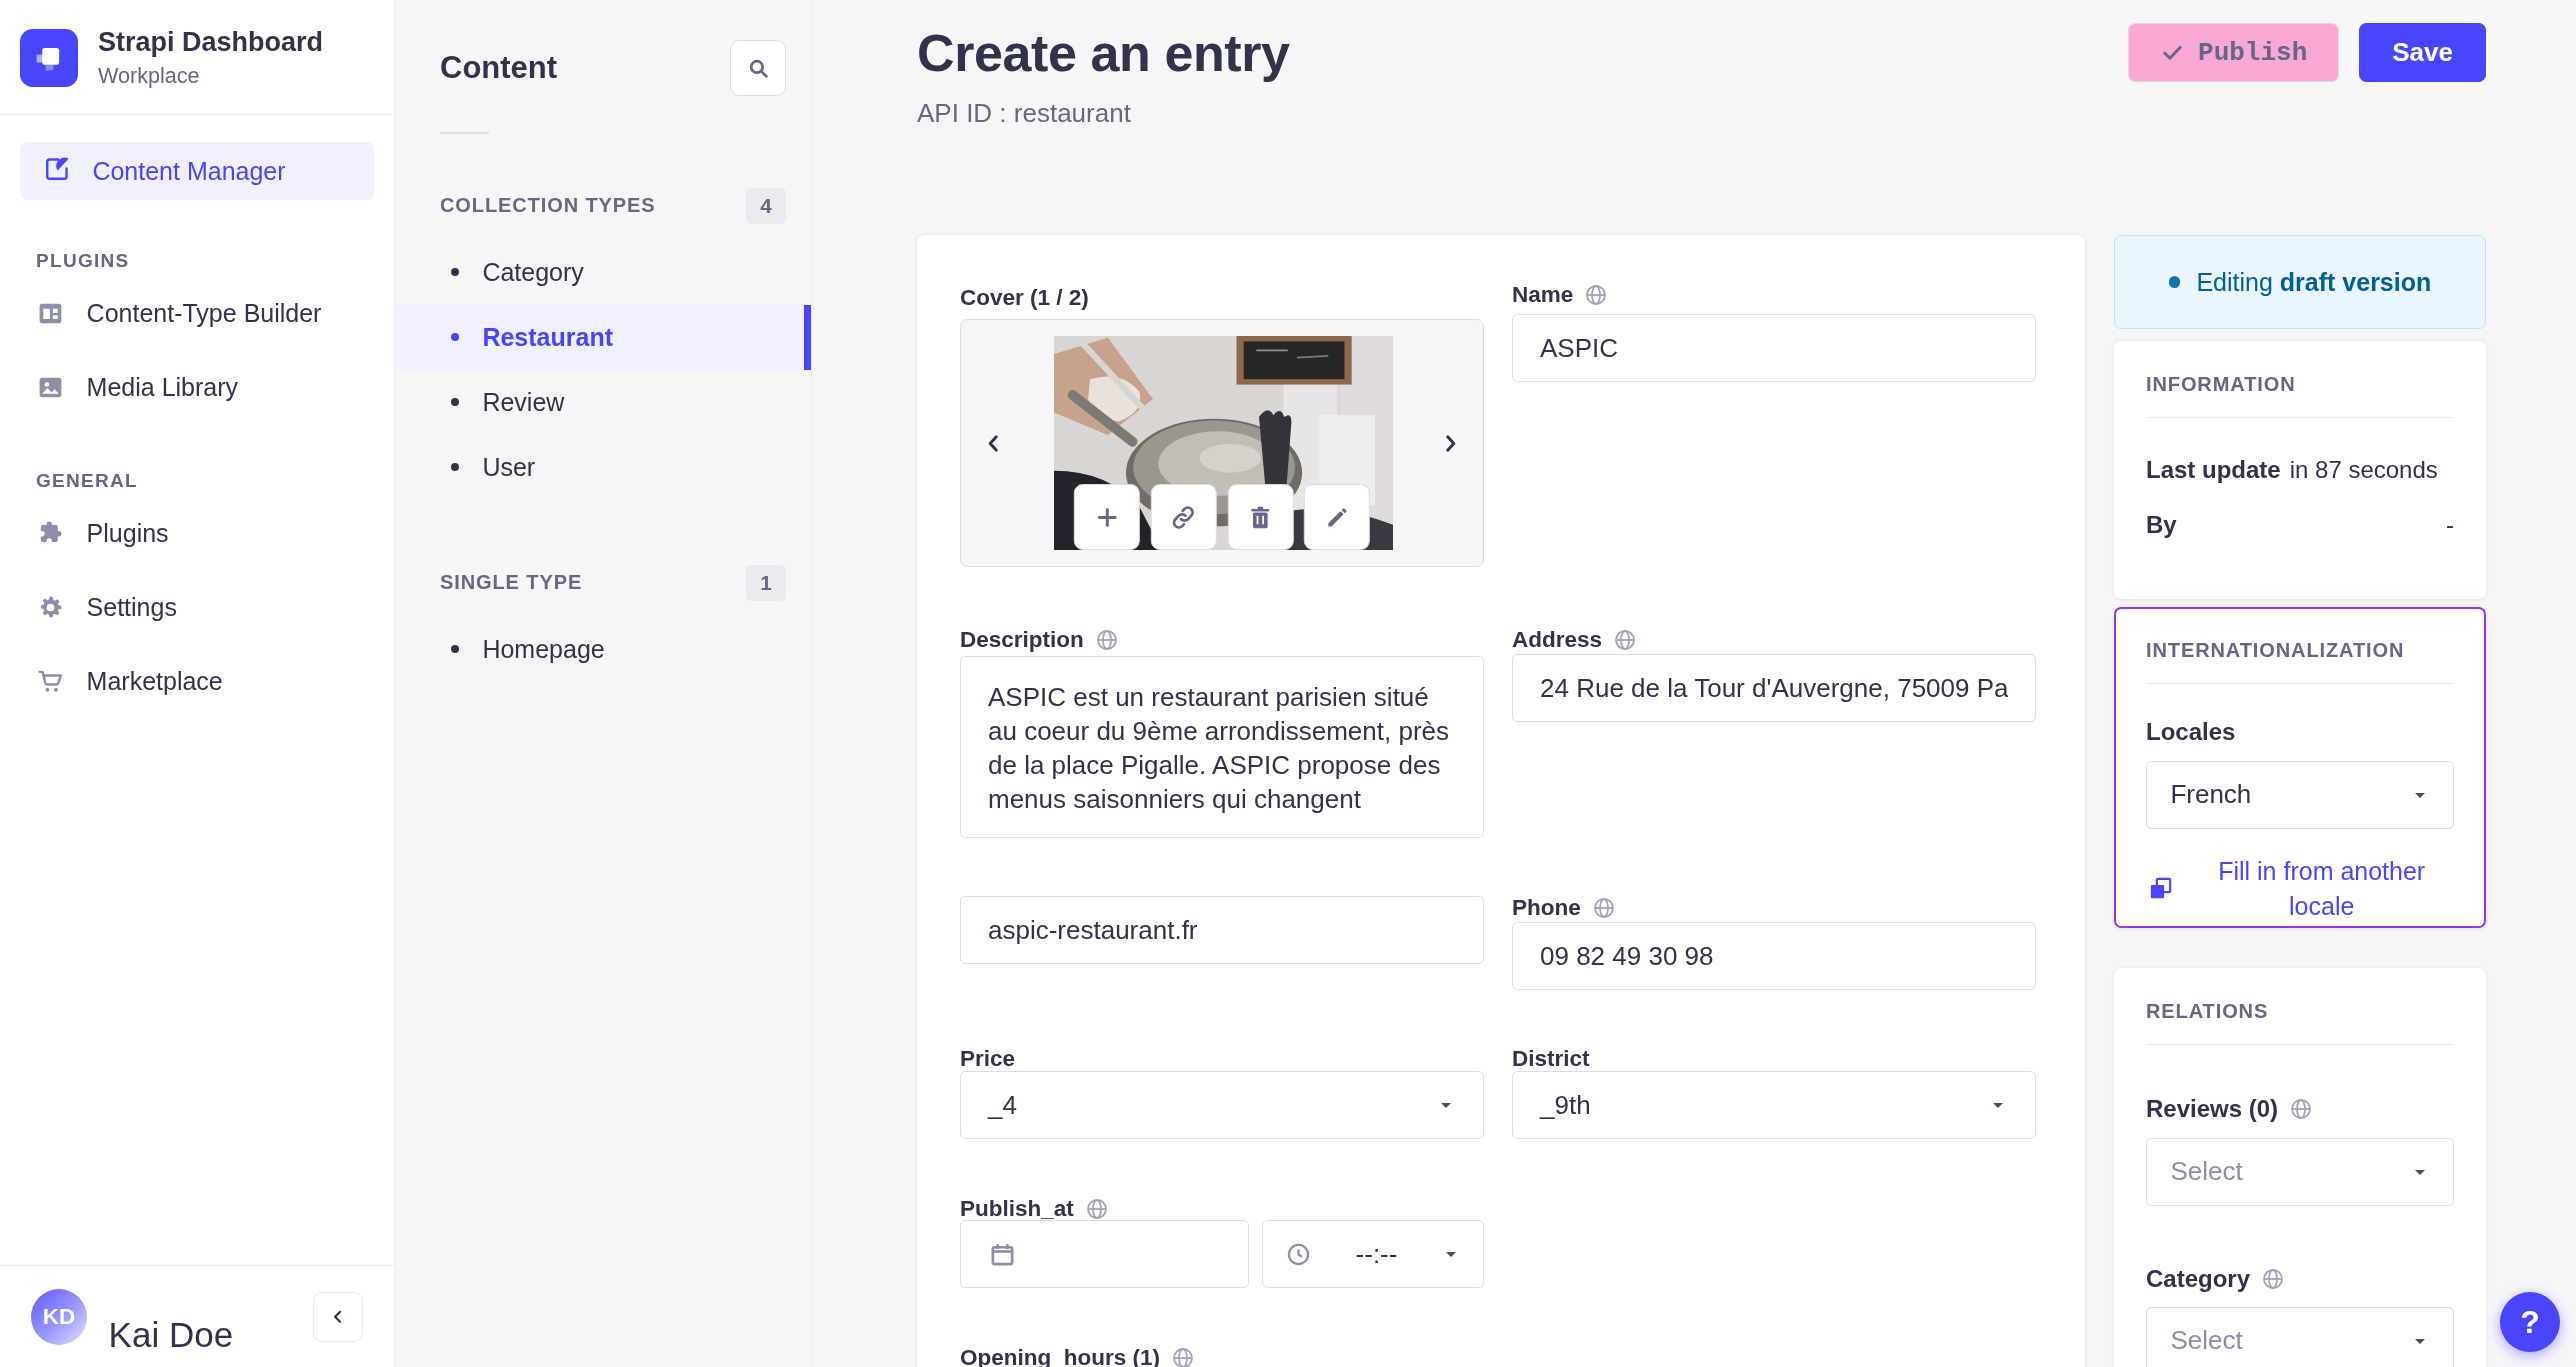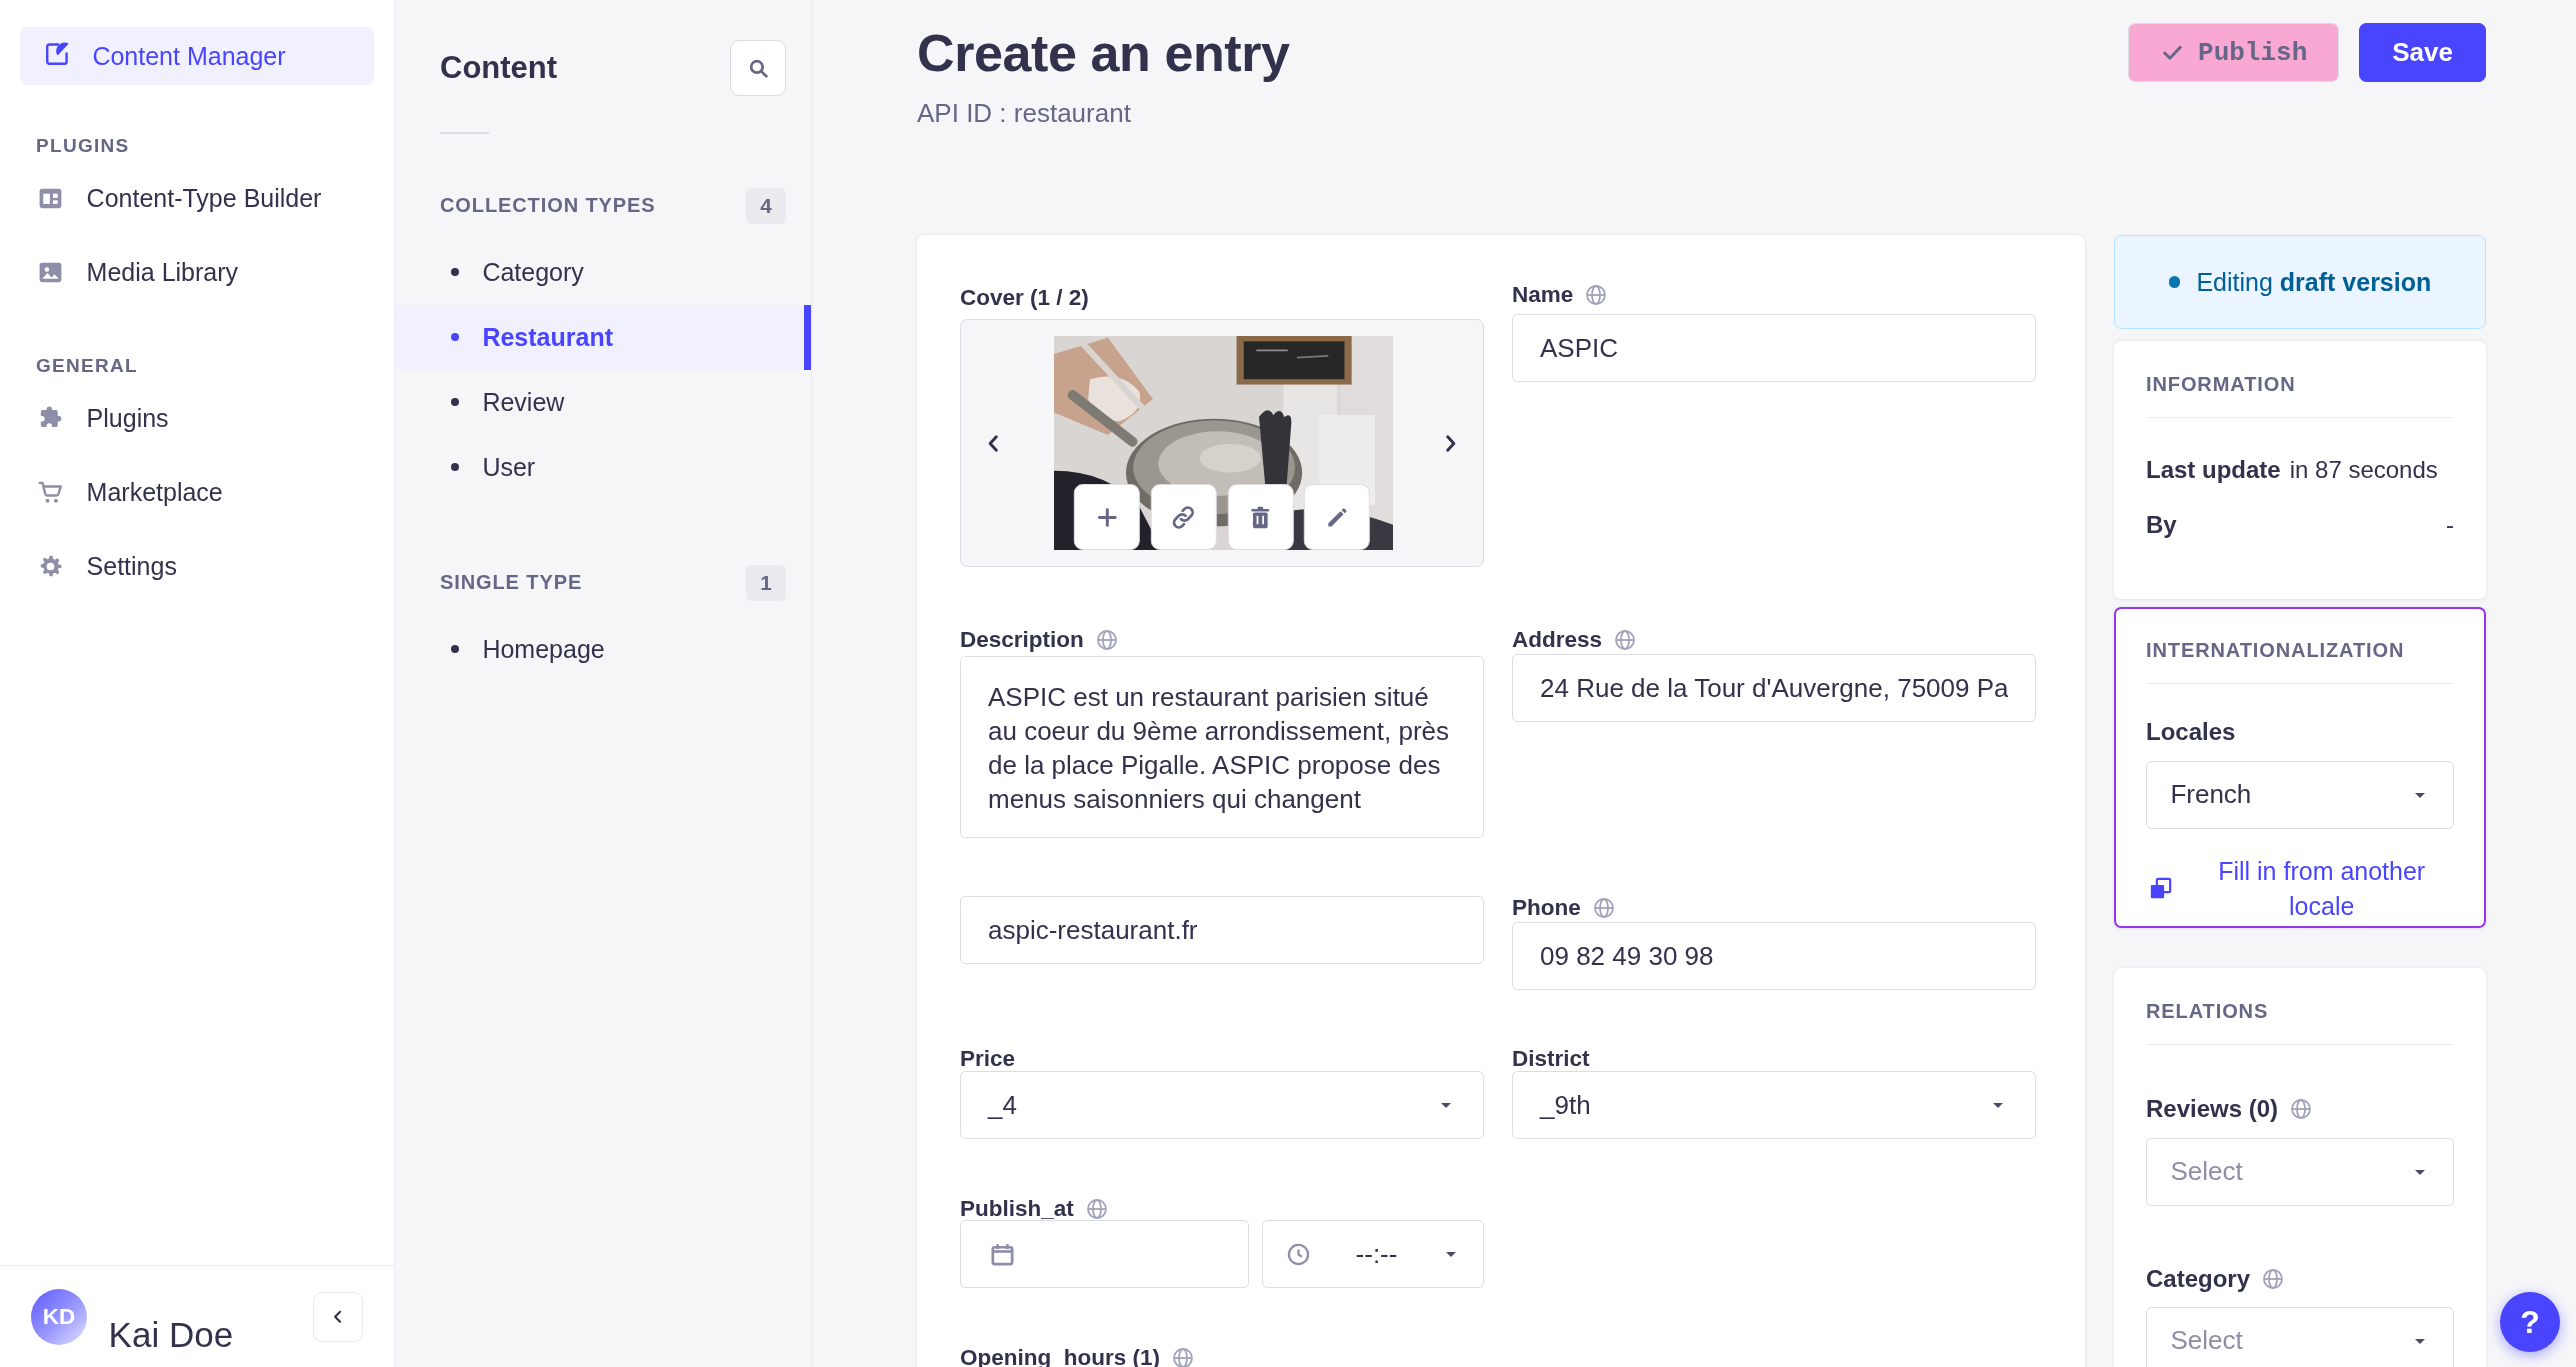--- a/index.html
+++ b/index.html
@@ -119,20 +119,33 @@
   .help-fab { position:absolute; left:2500px; top:1292px; width:60px; height:60px; border-radius:50%;
     background:#4945FF; color:#fff; font-size:32px; font-weight:700; display:flex; align-items:center;
     justify-content:center; cursor:pointer; box-shadow:0 3.6px 12.6px rgba(73,69,255,.45); }
 </style>
 </head>
 <body>
 
 <div id="app">
 
   <div class="nav">
+    <div class="brand">
+      <div class="brand-logo">
+        <svg width="36" height="36" viewBox="0 0 64 64">
+          <rect x="20" y="14" width="30" height="30" rx="4" fill="#fff"></rect>
+          <rect x="10" y="26" width="14" height="14" fill="#fff" opacity=".55"></rect>
+          <path d="M26 44 h14 v6 a4 4 0 0 1 -4 4 h-10 z" fill="#fff" opacity=".35"></path>
+        </svg>
+      </div>
+      <div>
+        <div class="brand-title">Strapi Dashboard</div>
+        <div class="brand-sub">Workplace</div>
+      </div>
+    </div>
 
     <div class="cm-pill">
       <span class="ic">
         <svg width="29" height="29" viewBox="0 0 24 24" fill="none" stroke="currentColor" stroke-width="2" stroke-linecap="round" stroke-linejoin="round">
           <path d="M12.5 4.5H5.2A1.7 1.7 0 0 0 3.5 6.2v12.6a1.7 1.7 0 0 0 1.7 1.7h12.6a1.7 1.7 0 0 0 1.7-1.7V12"></path>
           <path d="M20.6 3.4c-3-1.2-6.6.1-8.4 2.6-1.5 2.1-1.7 4.8-.6 7 .2.4.8.5 1.1.1l7.9-8.5c.3-.3.3-1-.1-1.2z" fill="currentColor" stroke="none"></path>
         </svg>
       </span>
       <span>Content Manager</span>
     </div>
@@ -166,36 +179,36 @@
     <div class="nav-item">
       <span class="ic">
         <svg width="29" height="29" viewBox="0 0 24 24">
             <path fill="currentColor" d="M11 2a2.2 2.2 0 0 0-2.2 2.2V5H5.5A1.5 1.5 0 0 0 4 6.5V10h1a2.2 2.2 0 1 1 0 4.4H4v3.1A1.5 1.5 0 0 0 5.5 19h3.3v-.8a2.2 2.2 0 1 1 4.4 0v.8h3.3a1.5 1.5 0 0 0 1.5-1.5v-3.1h.8a2.2 2.2 0 1 0 0-4.4h-.8V6.5A1.5 1.5 0 0 0 16.5 5h-3.3v-.8A2.2 2.2 0 0 0 11 2z"></path>
           </svg>
       </span>
       <span>Plugins</span>
     </div>
     <div class="nav-item">
       <span class="ic">
+        <svg width="29" height="29" viewBox="0 0 24 24">
+            <path fill="currentColor" d="M21 13.2v-2.4l-2.3-.5a6.9 6.9 0 0 0-.6-1.5l1.3-2-1.7-1.7-2 1.3c-.5-.3-1-.5-1.5-.6L13.7 3h-2.4l-.5 2.3c-.5.1-1 .3-1.5.6l-2-1.3-1.7 1.7 1.3 2c-.3.5-.5 1-.6 1.5l-2.3.5v2.4l2.3.5c.1.5.3 1 .6 1.5l-1.3 2 1.7 1.7 2-1.3c.5.3 1 .5 1.5.6l.5 2.3h2.4l.5-2.3c.5-.1 1-.3 1.5-.6l2 1.3 1.7-1.7-1.3-2c.3-.5.5-1 .6-1.5z"></path>
+            <circle cx="12" cy="12" r="3.2" fill="#fff"></circle>
+          </svg>
+      </span>
+      <span>Settings</span>
+    </div>
+    <div class="nav-item">
+      <span class="ic">
         <svg width="29" height="29" viewBox="0 0 24 24" fill="none" stroke="currentColor" stroke-width="2" stroke-linecap="round" stroke-linejoin="round">
             <path d="M3 4h2.4l2.3 9.3a1.6 1.6 0 0 0 1.6 1.2h7.6a1.6 1.6 0 0 0 1.6-1.2L20.5 7H6.1"></path>
             <circle cx="9.5" cy="18.8" r="1.6" fill="currentColor" stroke="none"></circle>
             <circle cx="16.5" cy="18.8" r="1.6" fill="currentColor" stroke="none"></circle>
           </svg>
       </span>
       <span>Marketplace</span>
-    </div>
-    <div class="nav-item">
-      <span class="ic">
-        <svg width="29" height="29" viewBox="0 0 24 24">
-            <path fill="currentColor" d="M21 13.2v-2.4l-2.3-.5a6.9 6.9 0 0 0-.6-1.5l1.3-2-1.7-1.7-2 1.3c-.5-.3-1-.5-1.5-.6L13.7 3h-2.4l-.5 2.3c-.5.1-1 .3-1.5.6l-2-1.3-1.7 1.7 1.3 2c-.3.5-.5 1-.6 1.5l-2.3.5v2.4l2.3.5c.1.5.3 1 .6 1.5l-1.3 2 1.7 1.7 2-1.3c.5.3 1 .5 1.5.6l.5 2.3h2.4l.5-2.3c.5-.1 1-.3 1.5-.6l2 1.3 1.7-1.7-1.3-2c.3-.5.5-1 .6-1.5z"></path>
-            <circle cx="12" cy="12" r="3.2" fill="#fff"></circle>
-          </svg>
-      </span>
-      <span>Settings</span>
     </div>
 
     <div class="nav-footer">
       <div class="avatar">KD</div>
       <div class="user-name">Kai Doe</div>
       <div class="collapse-btn">
         <svg width="21.6" height="21.6" viewBox="0 0 24 24" fill="none" stroke="currentColor" stroke-width="2.4" stroke-linecap="round" stroke-linejoin="round">
             <polyline points="14.5,6.5 9,12 14.5,17.5"></polyline>
           </svg>
       </div>

